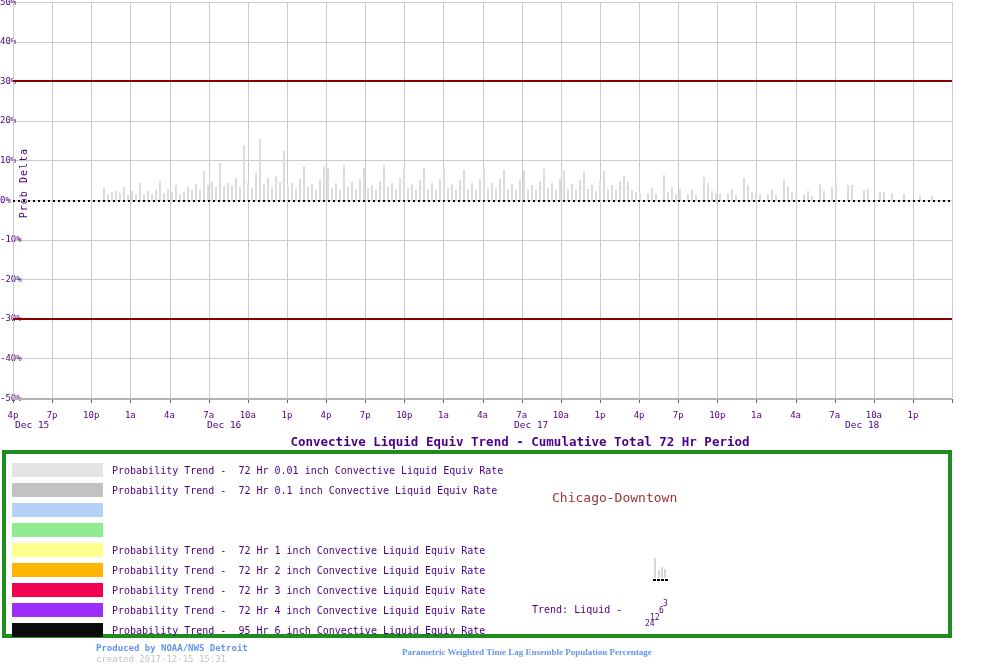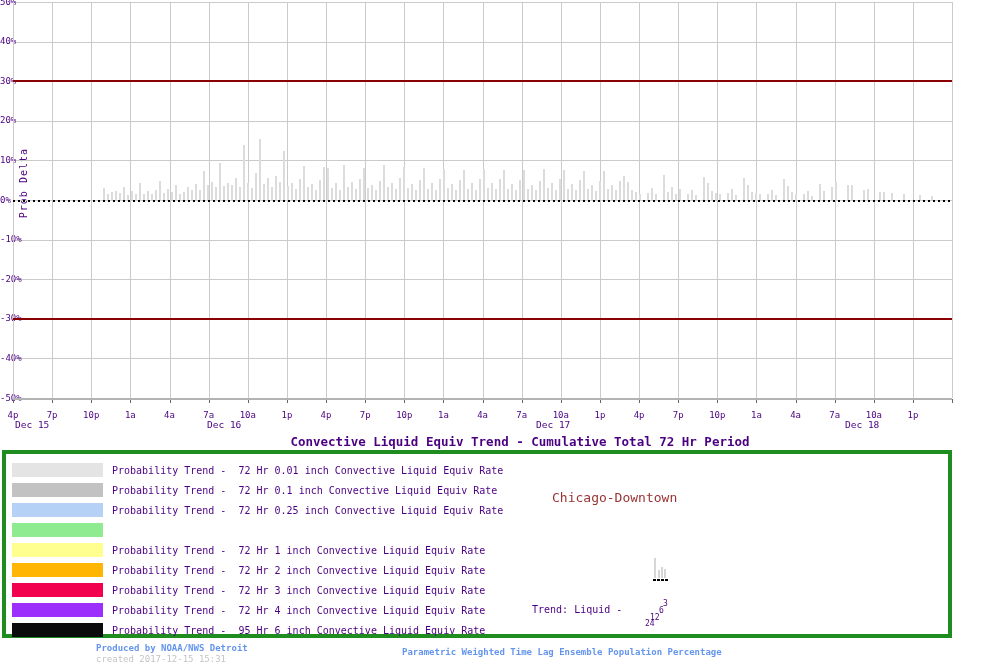--- a/index.html
+++ b/index.html
@@ -28,21 +28,21 @@
   .llabel{position:absolute;left:106px;top:3px;font-size:10px;color:#4b0082;white-space:pre;line-height:12px;}
   #station{position:absolute;left:546px;top:36px;font-size:13px;color:#993333;white-space:pre;}
   #mini-chart{position:absolute;left:644px;top:102px;width:24px;height:30px;}
   .mbar{position:absolute;width:2px;background:#d6d6d6;}
   .mdot{position:absolute;width:3px;height:2px;background:#000;top:23px;}
   #trend-label{position:absolute;left:526px;top:150px;font-size:10px;color:#4b0082;white-space:pre;}
   .lag{position:absolute;font-size:8px;color:#4b0082;line-height:8px;}
   #footer{position:absolute;left:0;top:638px;width:1000px;height:32px;}
   #produced{position:absolute;left:96px;top:5px;font-size:9px;font-weight:bold;color:#6495ed;white-space:pre;}
   #created{position:absolute;left:96px;top:16px;font-size:9px;color:#c4c4c4;white-space:pre;}
-  #paramdesc{position:absolute;left:402px;top:9px;font-size:9px;font-weight:bold;color:#6495ed;white-space:pre;}
+  #paramdesc{position:absolute;left:402px;top:9px;font-size:9px;font-weight:bold;color:#6495ed;white-space:pre;font-family:Liberation Serif, serif;}
 </style>
 </head>
 <body>
 
 <div id="plot">
   <div id="ylabel">Prob Delta</div>
 <div class="hgrid" style="left: 13px; width: 939.12px; top: 2px;"></div>
     <div class="ytick" style="top: -2.5px;">50%</div>
     <div class="hgrid" style="left: 13px; width: 939.12px; top: 41.6px;"></div>
     <div class="ytick" style="top: 37.1px;">40%</div>
@@ -320,39 +320,38 @@
     <div class="xtick" style="left: 639.08px; top: 410px;">4p</div>
     <div class="xtick" style="left: 678.21px; top: 410px;">7p</div>
     <div class="xtick" style="left: 717.34px; top: 410px;">10p</div>
     <div class="xtick" style="left: 756.47px; top: 410px;">1a</div>
     <div class="xtick" style="left: 795.6px; top: 410px;">4a</div>
     <div class="xtick" style="left: 834.73px; top: 410px;">7a</div>
     <div class="xtick" style="left: 873.86px; top: 410px;">10a</div>
     <div class="xtick" style="left: 912.99px; top: 410px;">1p</div>
     <div class="datelab" style="left: 15px; top: 420px;">Dec 15</div>
     <div class="datelab" style="left: 207px; top: 420px;">Dec 16</div>
-    <div class="datelab" style="left: 536px; top: 420px;">Dec 17</div>
+    <div class="datelab" style="left: 514px; top: 420px;">Dec 17</div>
     <div class="datelab" style="left: 845px; top: 420px;">Dec 18</div>
   </div>
 
 <div id="title">Convective Liquid Equiv Trend - Cumulative Total 72 Hr Period</div>
 
 <div id="legend-box">
   <div id="legend-rows">
       <div class="lrow" style="top: 8px;">
         <div class="lswatch" style="background: rgb(228, 228, 228);"></div>
         <div class="llabel">Probability Trend -  72 Hr 0.01 inch Convective Liquid Equiv Rate</div>
       </div>
       <div class="lrow" style="top: 28px;">
         <div class="lswatch" style="background: rgb(194, 194, 194);"></div>
         <div class="llabel">Probability Trend -  72 Hr 0.1 inch Convective Liquid Equiv Rate</div>
       </div>
       <div class="lrow" style="top: 48px;">
         <div class="lswatch" style="background: rgb(181, 209, 245);"></div>
-        <div class="llabel">Probability Trend -  72 Hr 0.25 inch Convective Liquid Equiv Rate</div>
       </div>
       <div class="lrow" style="top: 68px;">
         <div class="lswatch" style="background: rgb(143, 235, 143);"></div>
       </div>
       <div class="lrow" style="top: 88px;">
         <div class="lswatch" style="background: rgb(255, 255, 143);"></div>
         <div class="llabel">Probability Trend -  72 Hr 1 inch Convective Liquid Equiv Rate</div>
       </div>
       <div class="lrow" style="top: 108px;">
         <div class="lswatch" style="background: rgb(255, 181, 3);"></div>

